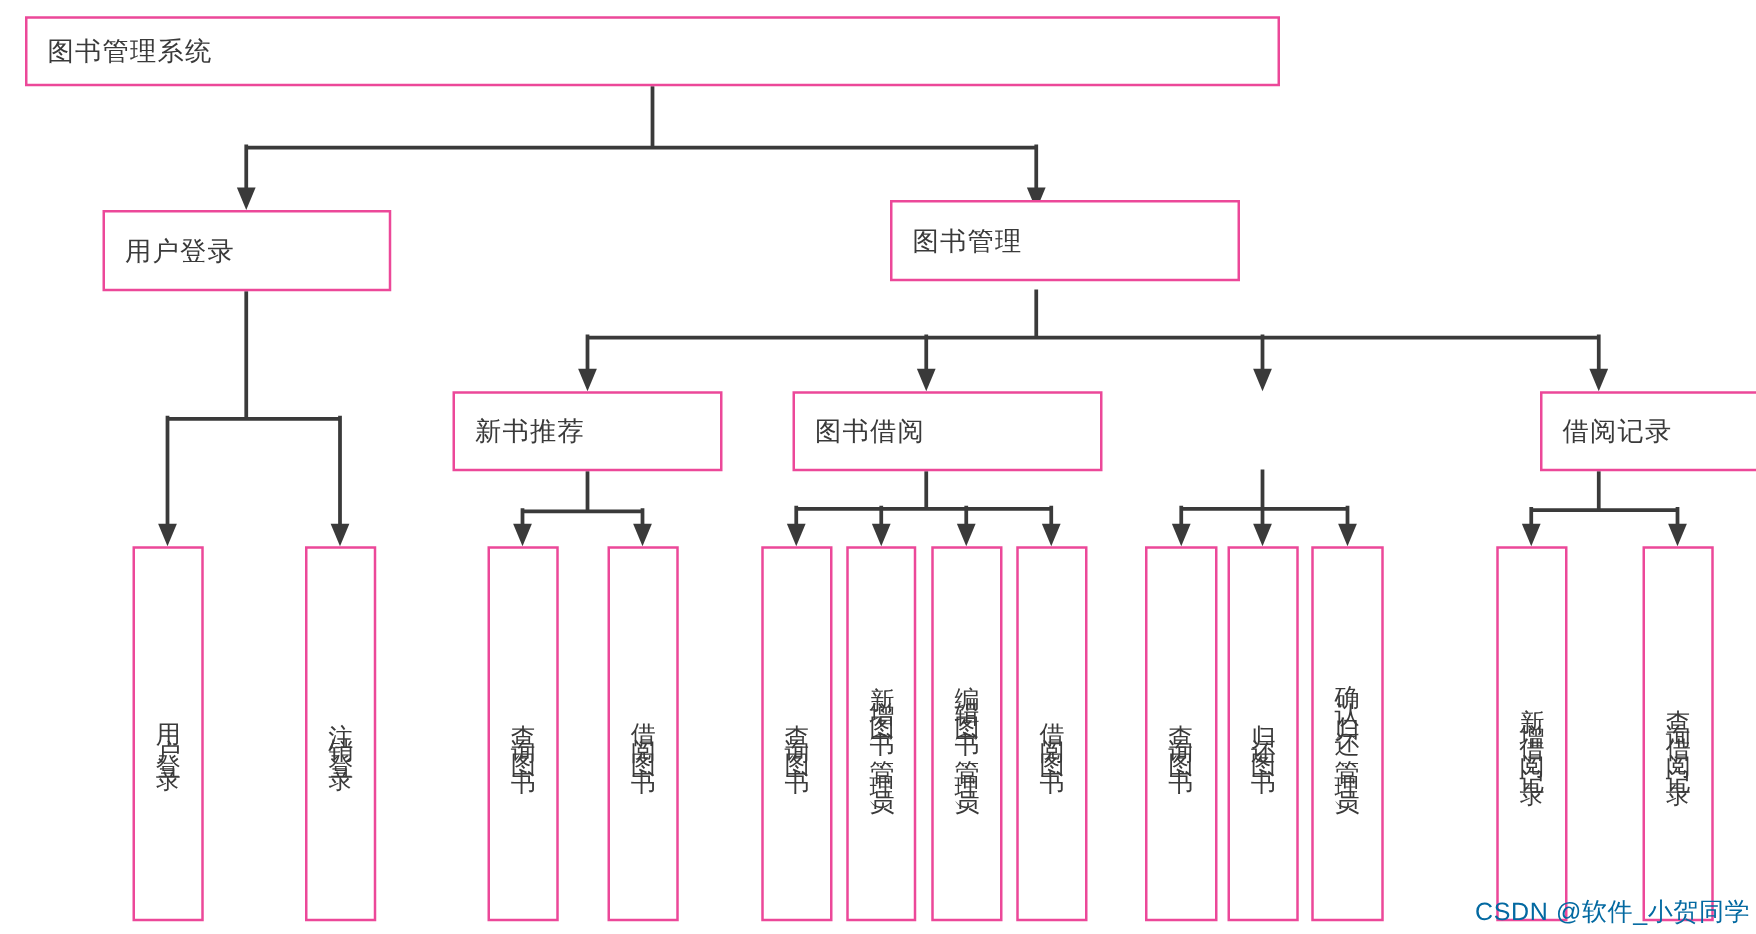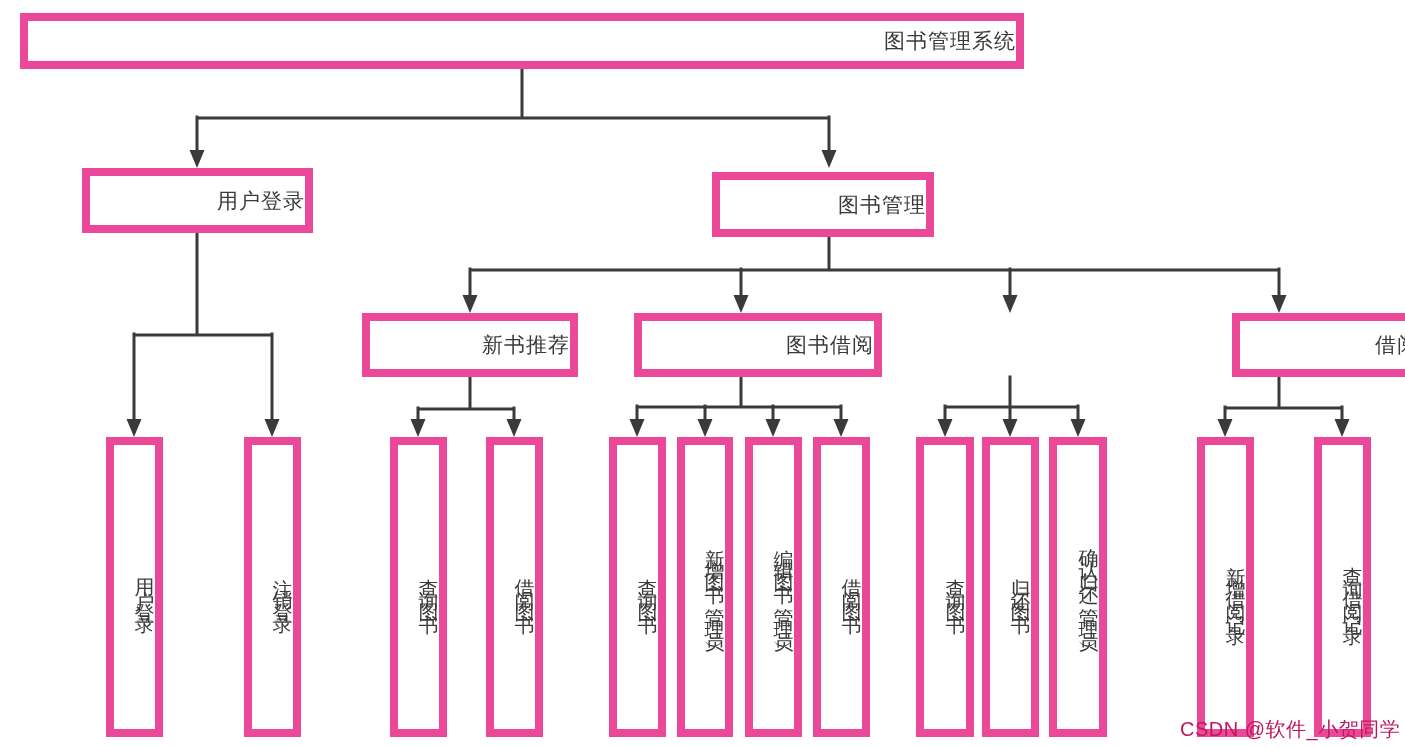--- a/index.html
+++ b/index.html
@@ -3,31 +3,31 @@
 <meta charset="utf-8">
 <style>
   html,body { margin:0; padding:0; background:#ffffff; }
   .canvas {
     position:relative; width:1405px; height:747px; background:#ffffff;
     font-family:"Liberation Sans", sans-serif; overflow:hidden;
   }
   .connectors { position:absolute; left:0; top:0; z-index:1; }
   .node {
     position:absolute; z-index:2; box-sizing:border-box;
-    border:8px solid #ec4899; background:#ffffff; color:#3a3a3a;
-    display:flex; align-items:center; justify-content:flex-end;padding-left:16px;
+    border:2px solid #ec4899; background:#ffffff; color:#3a3a3a;
+    display:flex; align-items:center; justify-content:flex-start;padding-left:16px;
   }
   .node.h { font-size:21px; letter-spacing:1px; }
   .node.v span {
     writing-mode:vertical-rl;
     font-size:20px; letter-spacing:12px; line-height:1;
   }
   .watermark {
     position:absolute; z-index:3; left:1180px; top:716px;
-    font-size:20px; color:#be185d; letter-spacing:0.5px; white-space:nowrap;
+    font-size:20px; color:#0369a1; letter-spacing:0.5px; white-space:nowrap;
   }
 </style>
 </head>
 <body>
 
 <div class="canvas">
 
   <svg class="connectors" width="1405" height="747" viewBox="0 0 1405 747" xmlns="http://www.w3.org/2000/svg">
     <g stroke="#3a3a3a" stroke-width="3" fill="none" stroke-linecap="square">
       <path d="M522,69 V118 M197,118 H829 M197,117 V153 M829,117 V153"></path>
@@ -61,21 +61,21 @@
     </g>
   </svg>
 
   <div class="node h" style="left:20px;top:13px;width:1004px;height:56px">
     <span>图书管理系统</span>
   </div>
 
   <div class="node h" style="left:82px;top:168px;width:231px;height:65px">
     <span>用户登录</span>
   </div>
-  <div class="node h" style="left:712px;top:172px;width:222px;height:65px">
+  <div class="node h" style="left:712px;top:160px;width:280px;height:65px">
     <span>图书管理</span>
   </div>
 
   <div class="node h" style="left:362px;top:313px;width:216px;height:64px">
     <span>新书推荐</span>
   </div>
   <div class="node h" style="left:634px;top:313px;width:248px;height:64px">
     <span>图书借阅</span>
   </div>
   <div class="node h" style="left:1232px;top:313px;width:239px;height:64px">

